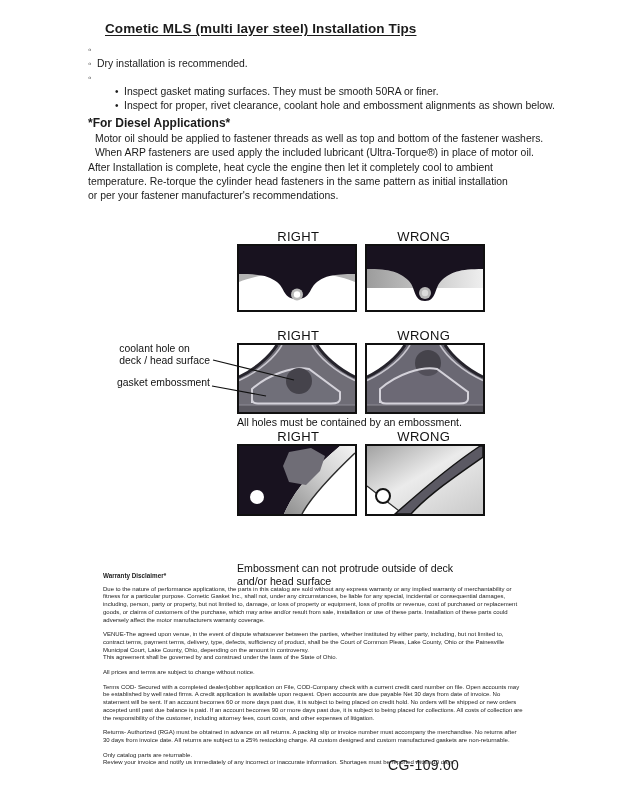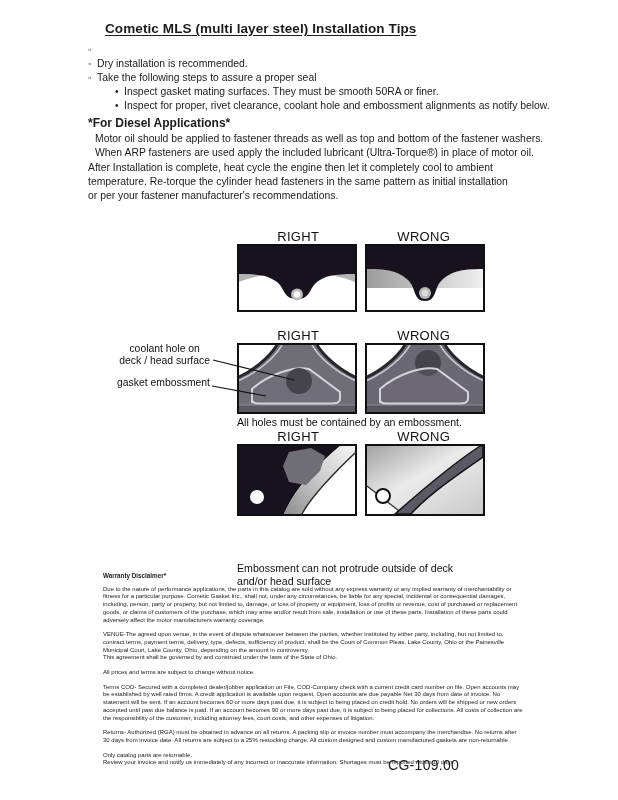--- a/index.html
+++ b/index.html
@@ -26,21 +26,21 @@
                  font-size:13px;letter-spacing:.3px;color:#111;}
   .figrow-labels span{flex:1;text-align:center;}
   .lab1{top:229px;} .lab2{top:328px;} .lab3{top:429px;}
   .imgrow{position:absolute;left:237px;display:flex;gap:8px;}
   .ir1{top:244px;} .ir2{top:343px;} .ir3{top:444px;}
   .imgrow svg{display:block;}
 
   .cap{position:absolute;left:237px;font-size:10.6px;color:#111;white-space:pre-line;line-height:12.5px;}
   .cap1{top:314px;} .cap2{top:416px;} .cap3{top:517px;margin-top:45px;}
 
-  .side{position:absolute;right:408px;text-align:center;font-size:10.4px;line-height:12px;
+  .side{position:absolute;right:408px;text-align:left;font-size:10.4px;line-height:12px;
         white-space:pre-line;color:#111;}
   .side1{top:343px;} .side2{top:377px;}
 
   .overlay{position:absolute;left:0;top:0;width:618px;height:800px;pointer-events:none;z-index:5;}
 
   .legal{position:absolute;left:103px;top:572px;width:420px;font-size:6px;line-height:7.7px;color:#222;}
   .legal h2{margin:0 0 6px 0;font-size:6.3px;}
   .legal p{margin:0 0 7px 0;white-space:pre-line;}
 
   .footer{position:absolute;left:388px;top:757px;font-size:14px;letter-spacing:.3px;color:#1b1b1b;}
@@ -55,29 +55,28 @@
   <div class="tips">
     <div class="tip">
       <span class="mk mk1"></span>
     </div>
     <div class="tip">
       <span class="mk mk1"></span>
       <span>Dry installation is recommended.</span>
     </div>
     <div class="tip">
       <span class="mk mk1"></span>
-      <span>Take the following steps to assure a proper seal</span>
     </div>
     <div class="tip sub">
       <span class="mk mk2"></span>
       <span>Inspect gasket mating surfaces.  They must be smooth 50RA or finer.</span>
     </div>
     <div class="tip sub">
       <span class="mk mk2"></span>
-      <span>Inspect for proper, rivet clearance, coolant hole and embossment alignments as notify below.</span>
+      <span>Inspect for proper, rivet clearance, coolant hole and embossment alignments as shown below.</span>
     </div>
   </div>
 
   <h2 class="diesel-h">*For Diesel Applications*</h2>
   <p class="para dp1">Motor oil should be applied to fastener threads as well as top and bottom of the fastener washers.
 When ARP fasteners are used apply the included lubricant (Ultra-Torque®) in place of motor oil.</p>
   <p class="para dp2">After Installation is complete, heat cycle the engine then let it completely cool to ambient
 temperature. Re-torque the cylinder head fasteners in the same pattern as initial installation
 or per your fastener manufacturer's recommendations.</p>
 

